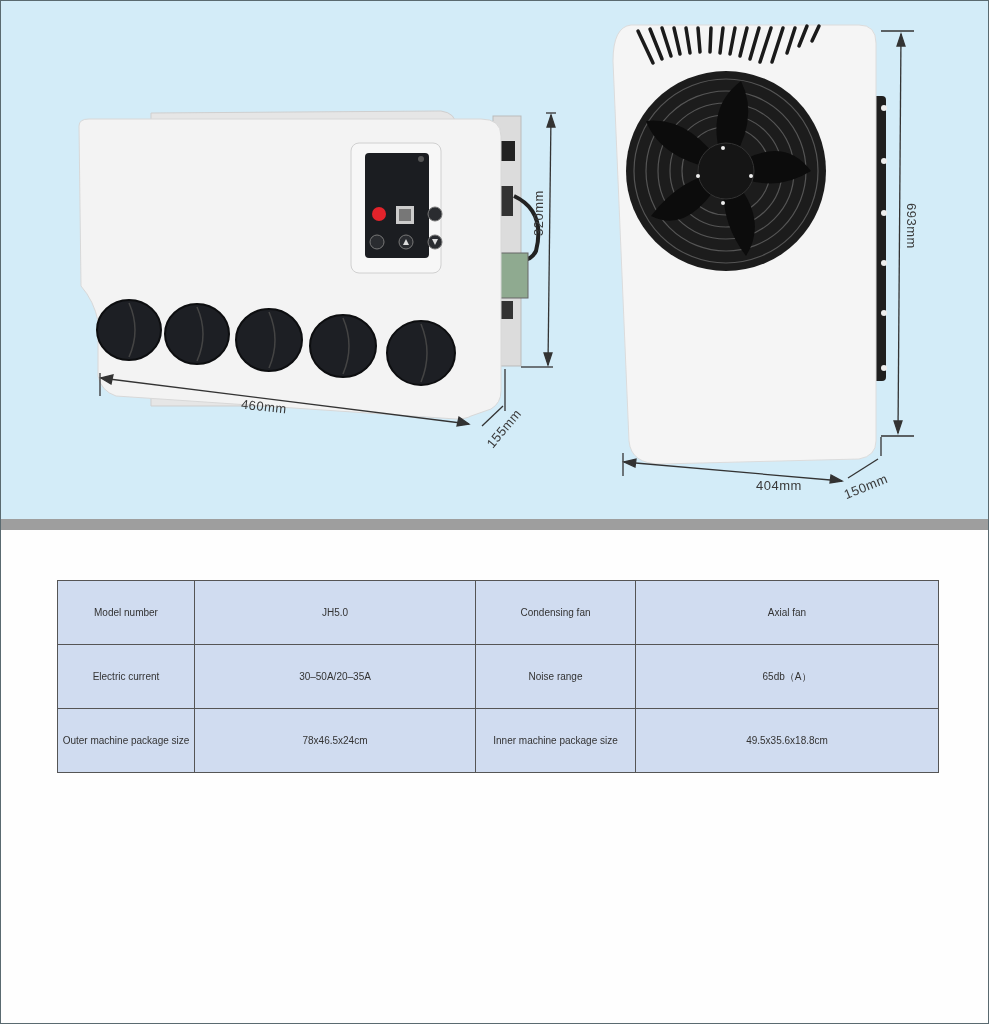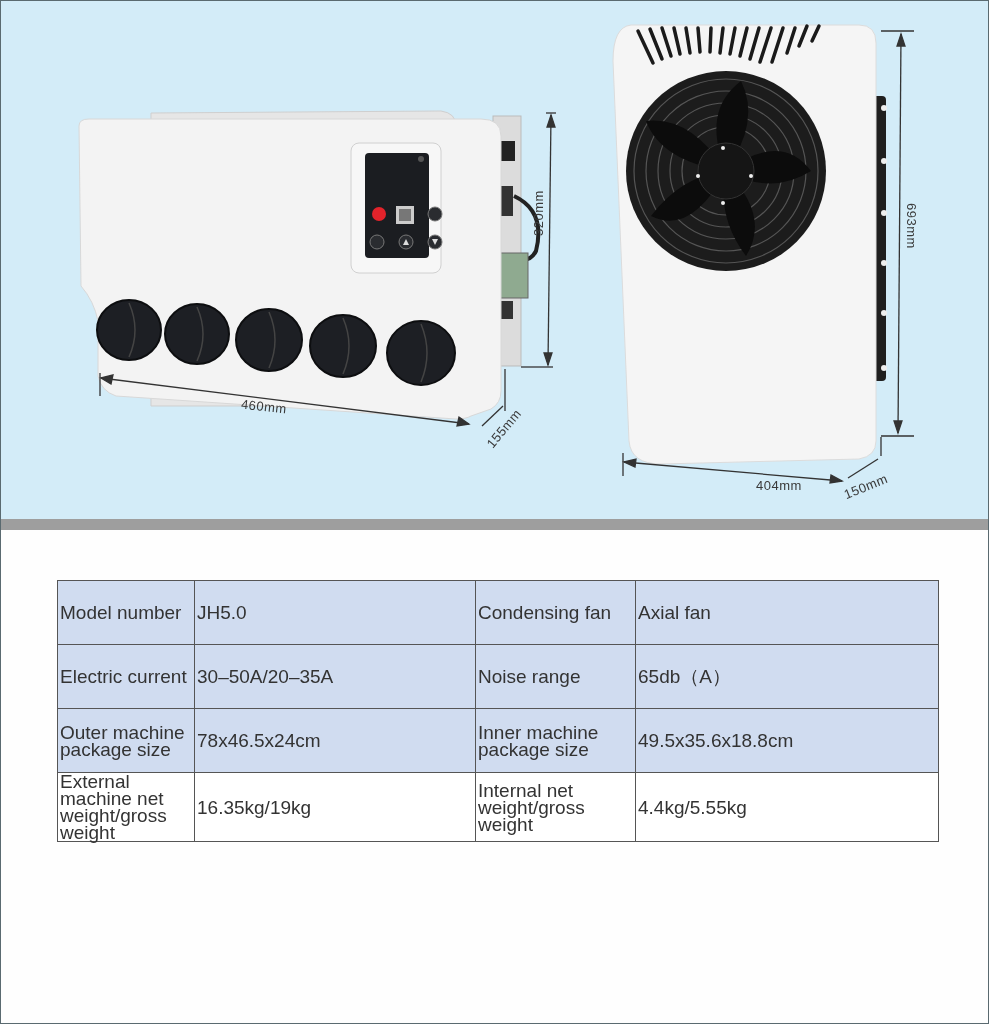--- a/index.html
+++ b/index.html
@@ -3,21 +3,21 @@
 <meta charset="utf-8">
 <style>
   html, body { margin:0; padding:0; }
   body { width:989px; height:1024px; position:relative; overflow:hidden; background:#fdfdfd; font-family:"Liberation Sans", sans-serif; }
   .frame { position:absolute; left:0; top:0; width:987px; height:1022px; border:1px solid #5a6a70; box-sizing:content-box; }
   .photo { position:absolute; left:1px; top:1px; width:987px; height:518px; background:#d3ecf8; overflow:hidden; }
   .sep { position:absolute; left:1px; top:519px; width:987px; height:11px; background:#9e9e9e; }
   .lower { position:absolute; left:1px; top:530px; width:987px; height:492px; background:#fefefe; }
   .dim { position:absolute; font-size:13px; color:#3a3a3a; letter-spacing:0.5px; }
   table.spec { position:absolute; left:57px; top:580px; width:881px; border-collapse:collapse; table-layout:fixed; }
-  table.spec td { border:1.5px solid #555; text-align:left; vertical-align:middle; font-size:19px; color:#333; height:63px; padding:0 2px; line-height:17px; }
+  table.spec td { border:1.5px solid #555; text-align:center; vertical-align:middle; font-size:10px; color:#333; height:63px; padding:0 2px; line-height:17px; }
   table.spec tr.shaded td { background:#d0dcf0; }
   table.spec tr.plain td { background:#ffffff; }
   .small { font-size:13px; }
 </style>
 </head>
 <body>
 
 <div class="frame"></div>
 
 <div class="photo">
@@ -177,20 +177,14 @@
     <td>30–50A/20–35A</td>
     <td>Noise range</td>
     <td>65db（A）</td>
   </tr>
   <tr class="shaded">
     <td>Outer machine package size</td>
     <td>78x46.5x24cm</td>
     <td>Inner machine package size</td>
     <td>49.5x35.6x18.8cm</td>
   </tr>
-  <tr class="plain">
-    <td class="small">External machine net weight/gross weight</td>
-    <td>16.35kg/19kg</td>
-    <td class="small">Internal net weight/gross weight</td>
-    <td>4.4kg/5.55kg</td>
-  </tr>
 </tbody>
   </table>
 
 </body></html>

